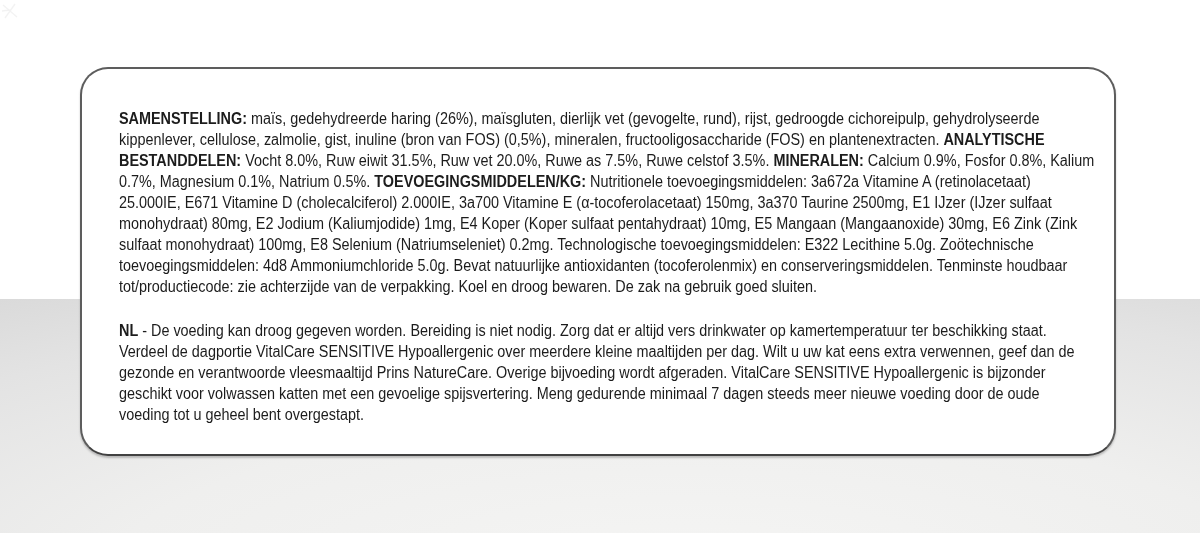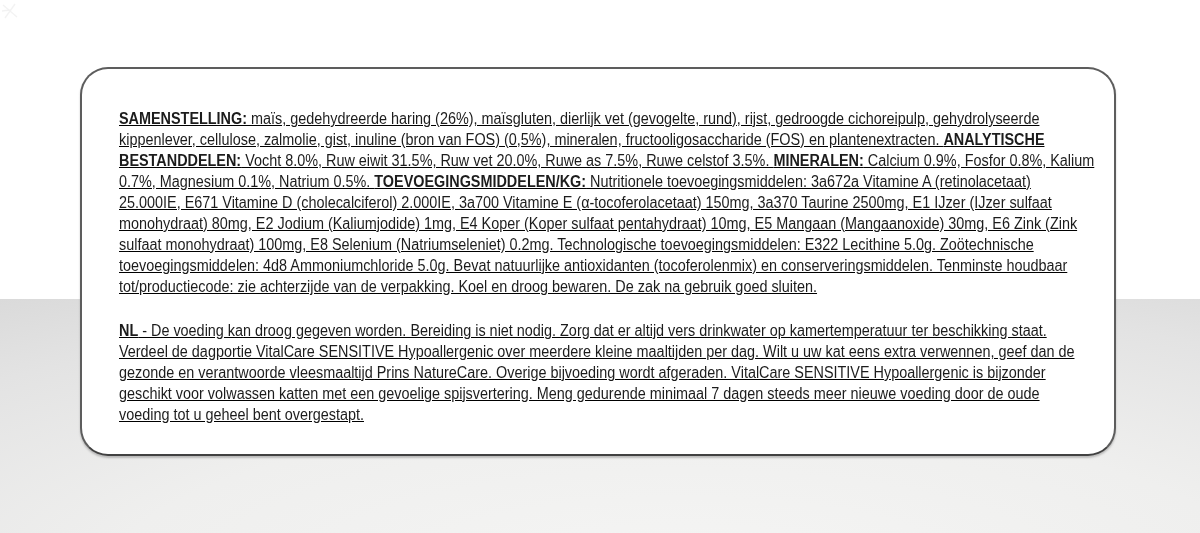--- a/index.html
+++ b/index.html
@@ -28,21 +28,21 @@
     width: 1036px; height: 389px;
     box-sizing: border-box;
     background: #ffffff;
     border: 2px solid #5d5d5d;
     border-bottom-color: #414141;
     border-radius: 28px;
     box-shadow: 0 2px 2px rgba(70,70,70,0.30);
   }
   .card-inner {
     position: absolute;
-    left: 37px; top: 39px; right: 20px; text-decoration: underline;
+    left: 37px; top: 39px; right: 20px;
   }
   .para {
     font-size: 16px;
     line-height: 21px;
     color: #1c1c1c;
     white-space: nowrap;
     transform: scaleX(0.90);
     transform-origin: 0 0;
   }
   .para + .para { margin-top: 23px; }

